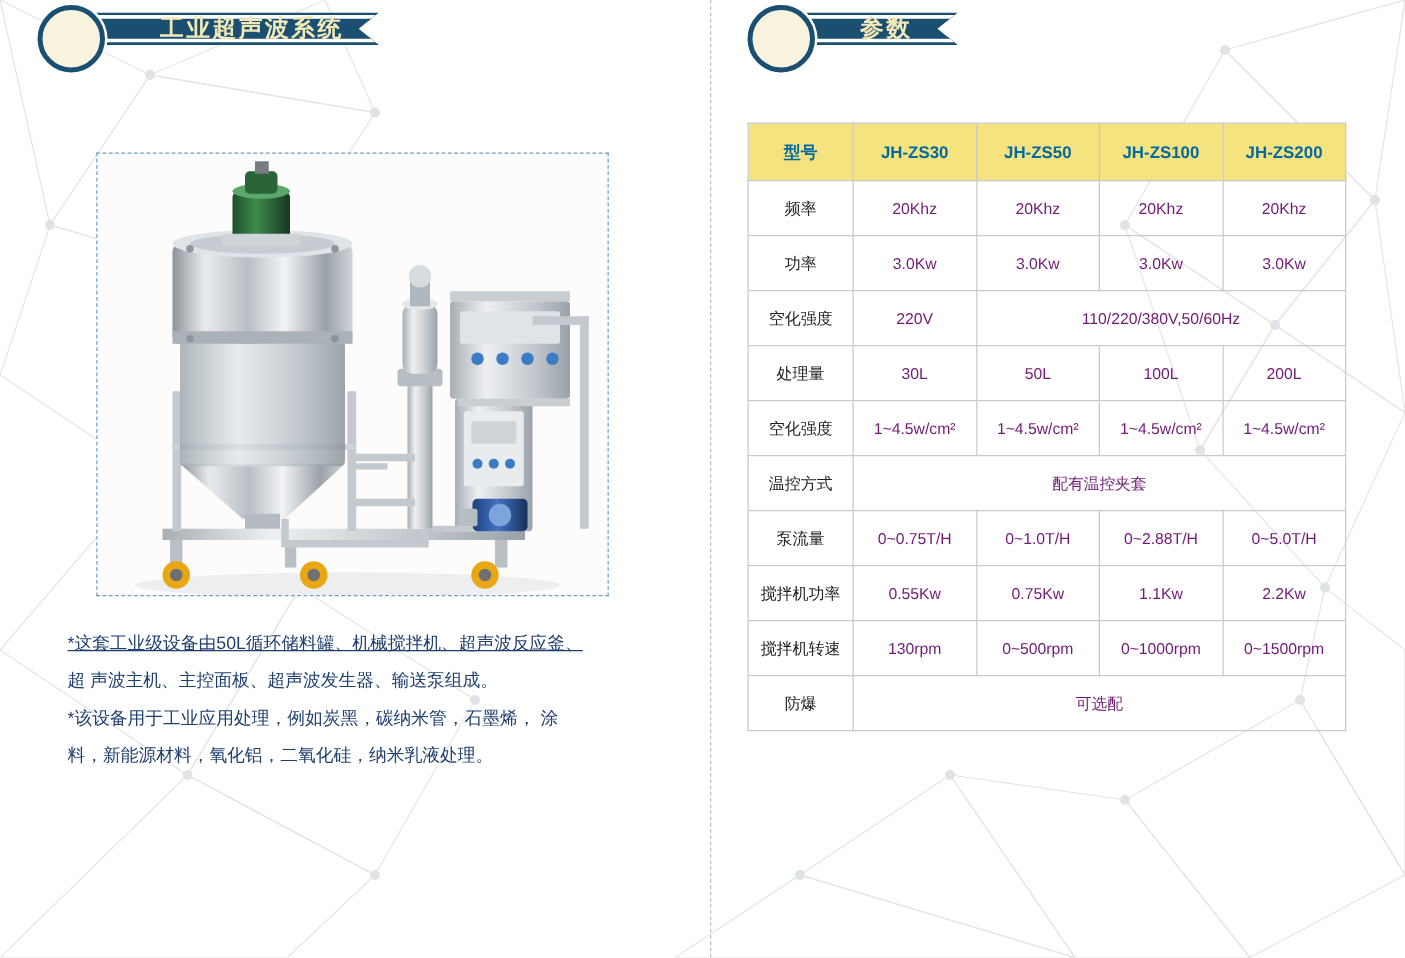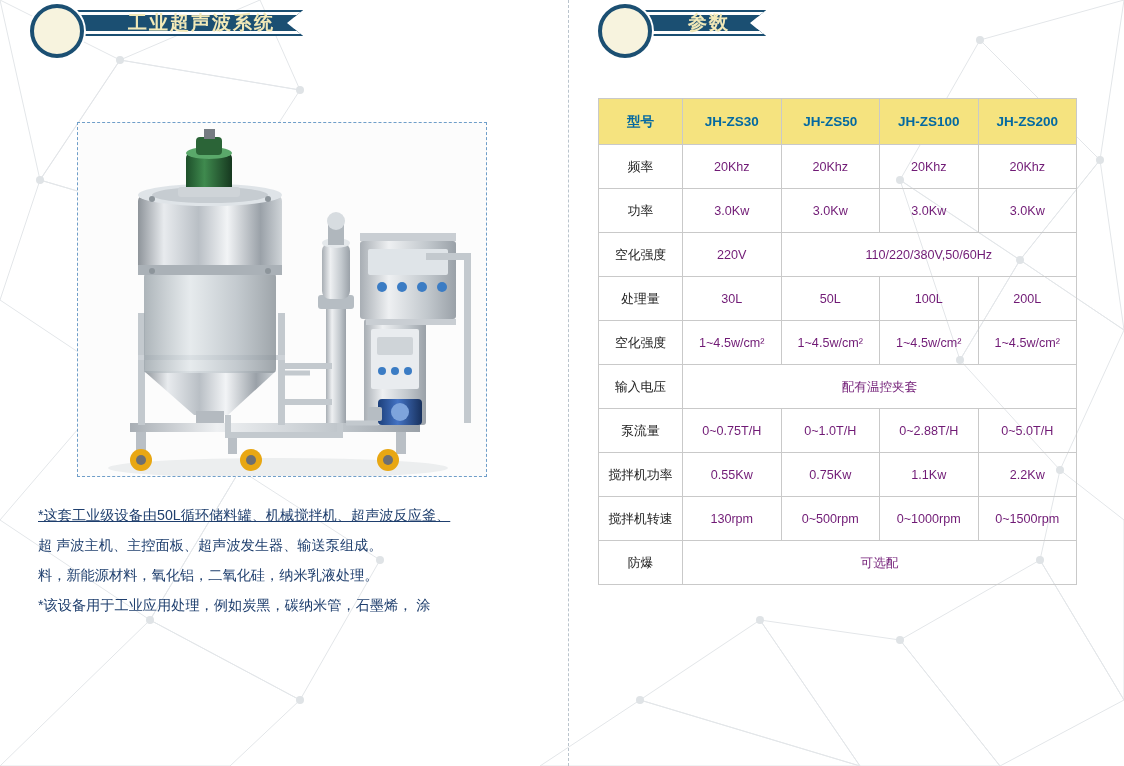--- a/index.html
+++ b/index.html
@@ -110,21 +110,21 @@
     height: 355px;
     border: 1px dashed #6f9ec9;
     background: #fbfbfb;
     overflow: hidden;
   }
   .photo-frame svg { display: block; }
 
   
   .desc {
     position: absolute;
-    left: 38px;
+    left: 54px;
     top: 500px;
     width: 470px;
     font-size: 14.2px;
     line-height: 30px;
     color: #1f3f6e;
   }
   .desc p { margin: 0; }
   .desc .u { text-decoration: underline; }
 
   
@@ -336,22 +336,22 @@
         <path d="M206 250 L232 250" stroke="#c3c9ce" stroke-width="5" fill="none"></path>
         <path d="M268 300 L300 300" stroke="#c3c9ce" stroke-width="5" fill="none"></path>
       </svg>
     </div>
 
     <div class="desc">
       <p>
         <span class="u">*这套工业级设备由50L循环储料罐、机械搅拌机、超声波反应釜、</span>
       </p>
       <p>超 声波主机、主控面板、超声波发生器、输送泵组成。</p>
+      <p>*该设备用于工业应用处理，例如炭黑，碳纳米管，石墨烯， 涂</p>
       <p>料，新能源材料，氧化铝，二氧化硅，纳米乳液处理。</p>
-      <p>*该设备用于工业应用处理，例如炭黑，碳纳米管，石墨烯， 涂</p>
     </div>
   </div>
 
   <div class="divider"></div>
 
   <div class="right-panel">
 
     <div class="ribbon">
       <div class="ribbon-tail"></div>
       <div class="ribbon-banner small">
@@ -413,21 +413,21 @@
 
           <tr>
             <td class="rowlabel">空化强度</td>
             <td>1~4.5w/cm²</td>
             <td>1~4.5w/cm²</td>
             <td>1~4.5w/cm²</td>
             <td>1~4.5w/cm²</td>
           </tr>
 
           <tr>
-            <td class="rowlabel">输入电压</td>
+            <td class="rowlabel">温控方式</td>
             <td colspan="4">配有温控夹套</td>
           </tr>
 
 
           <tr>
             <td class="rowlabel">泵流量</td>
             <td>0~0.75T/H</td>
             <td>0~1.0T/H</td>
             <td>0~2.88T/H</td>
             <td>0~5.0T/H</td>

